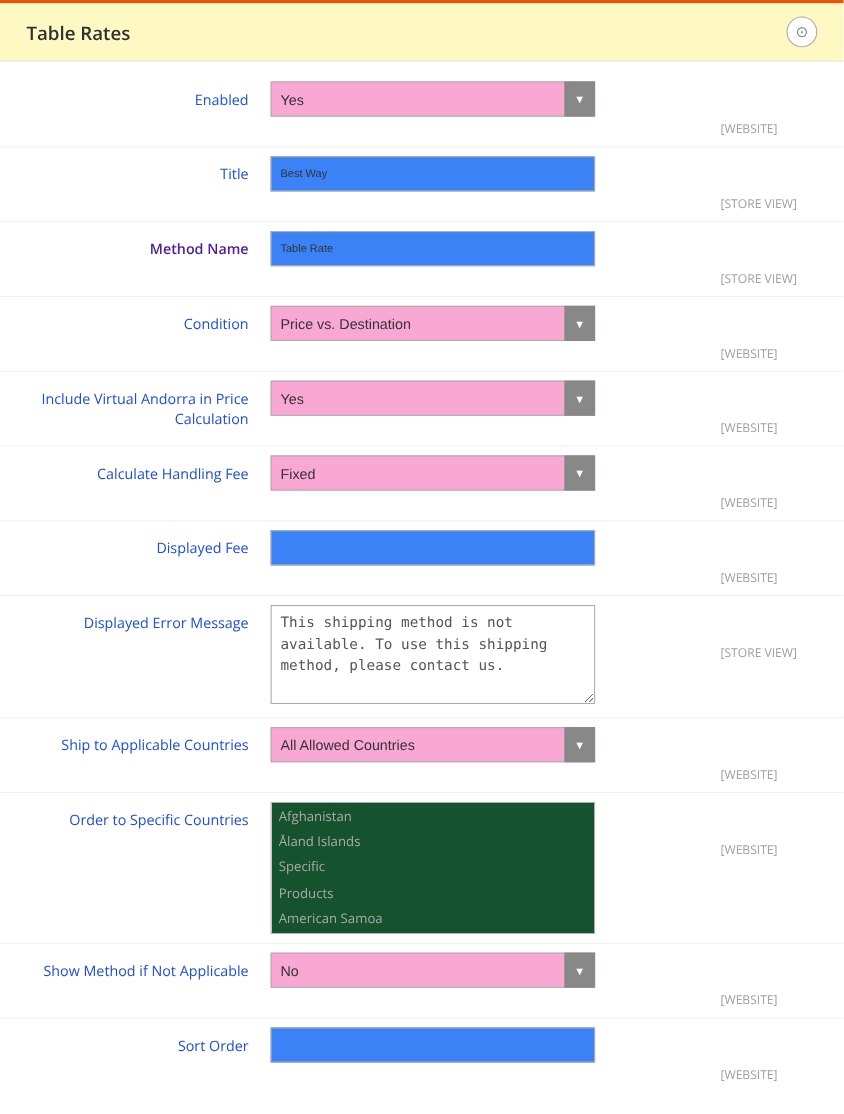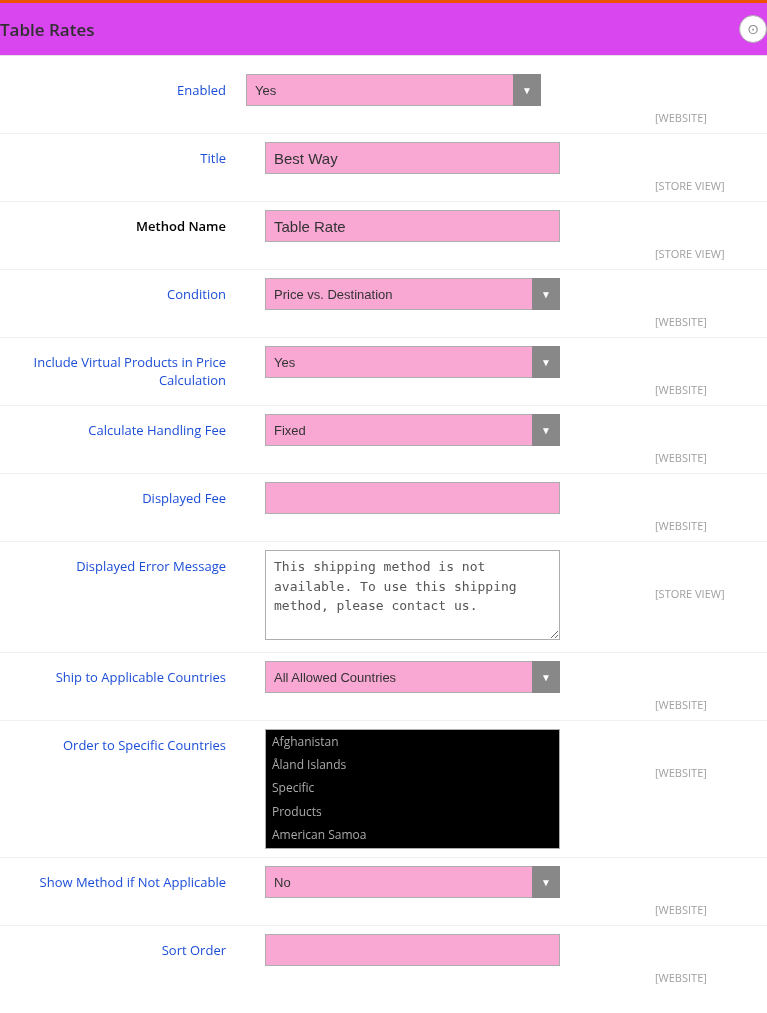--- a/index.html
+++ b/index.html
@@ -14,23 +14,23 @@
 
     .panel {
       border-top: 3px solid #eb5202;
       margin: 0;
     }
 
     .panel-header {
       display: flex;
       align-items: center;
       justify-content: space-between;
-      padding: 12px 0;
+      padding: 12px 24px;
       border-bottom: 1px solid #e3e3e3;
-      background: #d946ef;
+      background: #fef9c3;
     }
 
     .panel-title {
       font-size: 17px;
       font-weight: 600;
       color: #303030;
     }
 
     .collapse-btn {
       width: 28px;
@@ -53,35 +53,34 @@
 
     .form-row {
       display: flex;
       align-items: flex-start;
       padding: 8px 16px;
       min-height: 44px;
     }
 
     .form-row + .form-row {
       border-top: 1px solid #f0f0f0;
-      gap: 19px;
     }
 
     .label-cell {
       width: 230px;
       min-width: 230px;
       text-align: right;
       padding-right: 20px;
       padding-top: 7px;
       font-size: 13px;
       color: #1d4ed8;
     }
 
     .label-cell.required-label {
-      color: #000000;
+      color: #4c1d95;
       font-weight: 600;
     }
 
     .input-cell {
       flex: 1;
       min-width: 0;
     }
 
     .scope-cell {
       width: 110px;
@@ -91,23 +90,23 @@
       font-size: 11px;
       color: #a0a0a0;
       margin-top: 29px;
     }
 
     .form-input {
       width: 295px;
       height: 32px;
       border: 1px solid #adadad;
       padding: 4px 8px;
-      font-size: 15px;
+      font-size: 10px;
       color: #333;
-      background: #f9a8d4;
+      background: #3b82f6;
       outline: none;
     }
 
     .form-select-wrapper {
       position: relative;
       display: inline-block;
       width: 295px;
     }
 
     .form-select {
@@ -153,21 +152,21 @@
       background: #fff;
       resize: vertical;
       outline: none;
       line-height: 1.5;
     }
 
     .countries-list {
       width: 295px;
       height: 120px;
       border: 1px solid #adadad;
-      background: #000000;
+      background: #14532d;
       overflow-y: scroll;
       font-size: 12px;
       color: #aaa;
     }
 
     .countries-list-item {
       padding: 2px 6px;
       line-height: 1.6;
     }
 
@@ -201,21 +200,21 @@
         <div class="label-cell required-label">Method Name</div>
         <div class="input-cell"><input type="text" class="form-input" value="Table Rate" style=""></div>
         <div class="scope-cell">[STORE VIEW]</div>
       </div>
       <div class="form-row">
         <div class="label-cell">Condition</div>
         <div class="input-cell"><div class="form-select-wrapper"><select class="form-select"><option value="Price vs. Destination">Price vs. Destination</option><option value="Weight vs. Destination">Weight vs. Destination</option><option value="# of Items vs. Destination"># of Items vs. Destination</option></select><div class="select-arrow"></div></div></div>
         <div class="scope-cell">[WEBSITE]</div>
       </div>
       <div class="form-row">
-        <div class="label-cell">Include Virtual Products in Price Calculation</div>
+        <div class="label-cell">Include Virtual Andorra in Price Calculation</div>
         <div class="input-cell"><div class="form-select-wrapper"><select class="form-select"><option value="Yes">Yes</option><option value="No">No</option></select><div class="select-arrow"></div></div></div>
         <div class="scope-cell">[WEBSITE]</div>
       </div>
       <div class="form-row">
         <div class="label-cell">Calculate Handling Fee</div>
         <div class="input-cell"><div class="form-select-wrapper"><select class="form-select"><option value="Fixed">Fixed</option><option value="Percent">Percent</option></select><div class="select-arrow"></div></div></div>
         <div class="scope-cell">[WEBSITE]</div>
       </div>
       <div class="form-row">
         <div class="label-cell">Displayed Fee</div>

